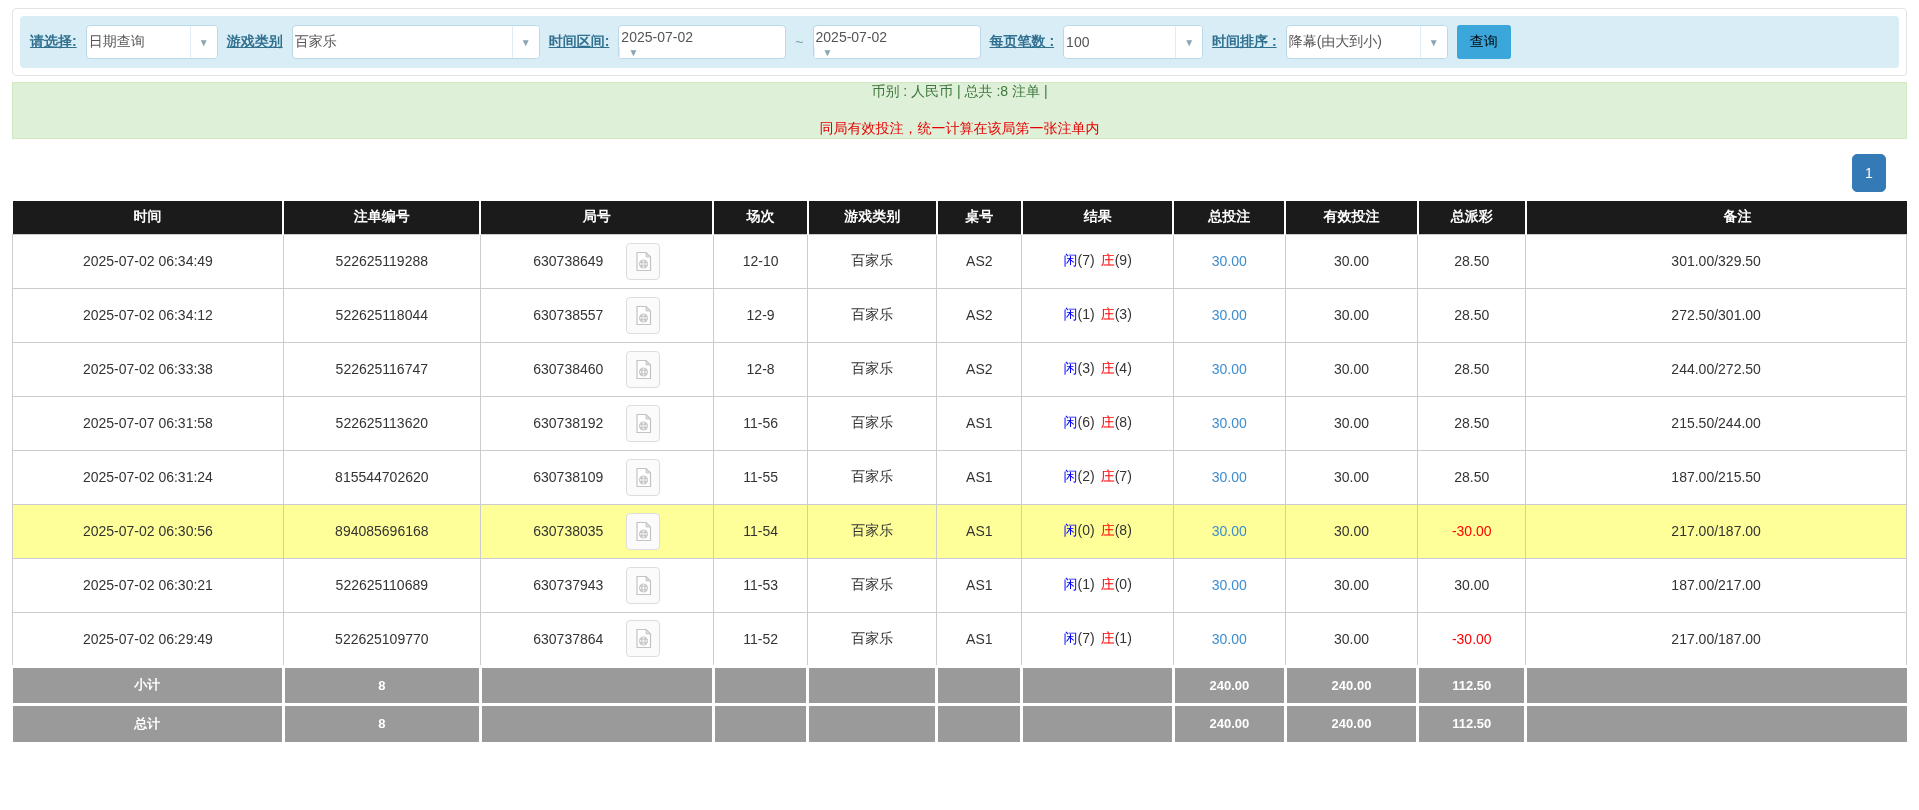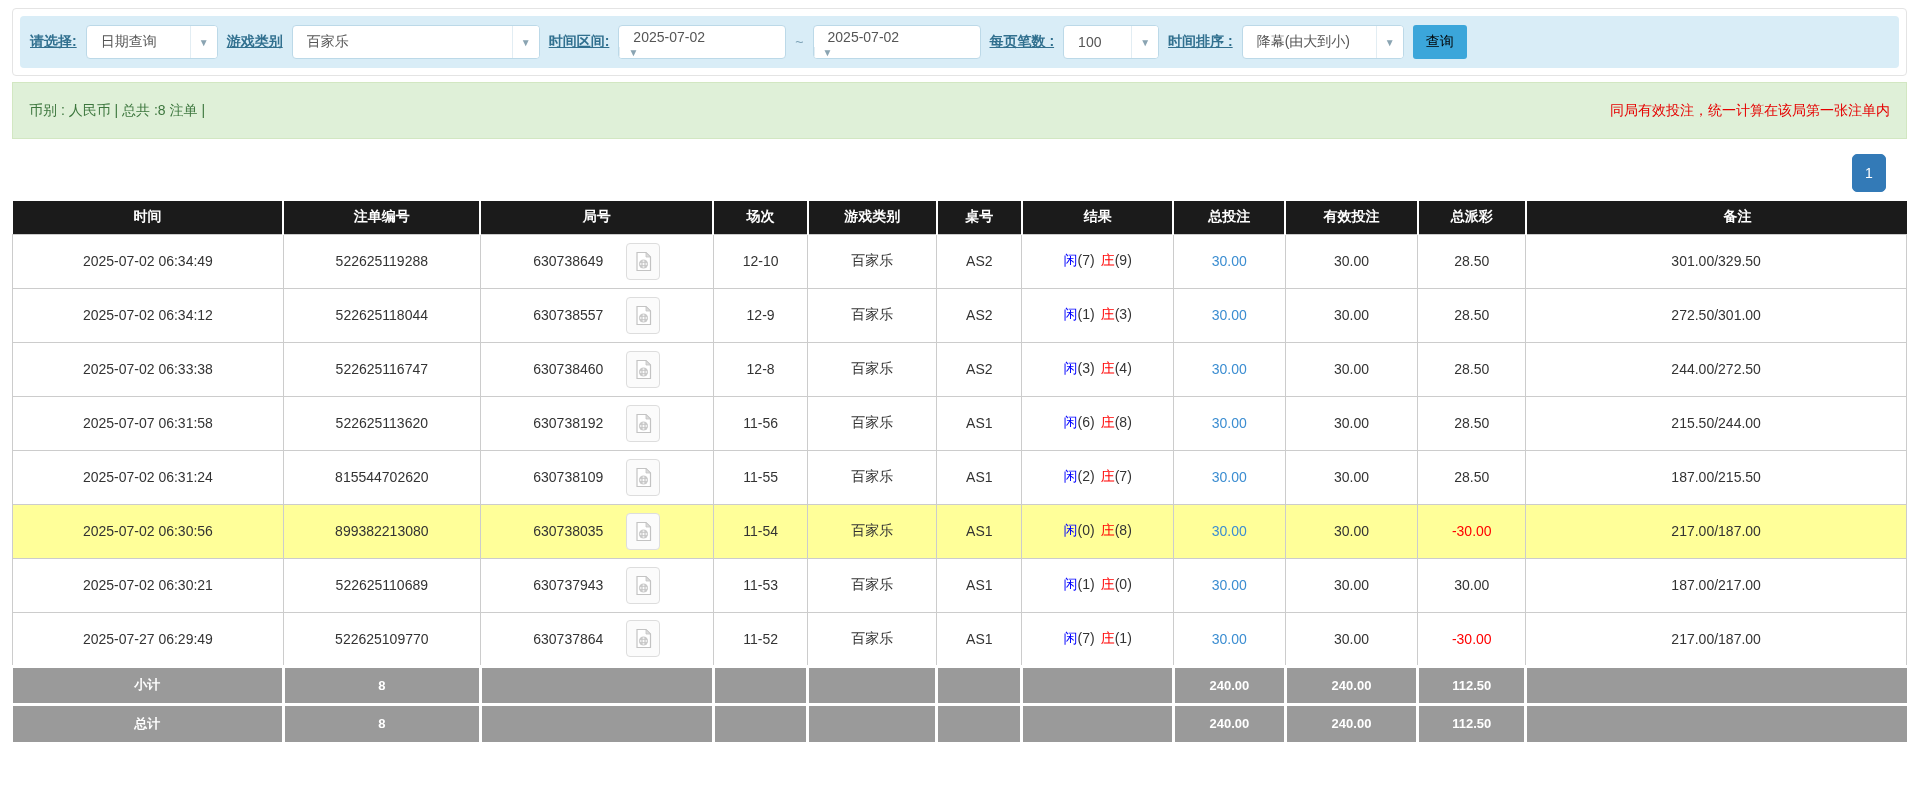--- a/index.html
+++ b/index.html
@@ -9,32 +9,32 @@
 
   .title { font-size: 21px; font-weight: 500; color:#333; margin: 2px 0 12px 2px; }
 
   .panel { border:1px solid #e4e4e4; border-radius:4px; padding:7px; background:#fff; }
   .filter-bar { background:#d9edf7; border-radius:4px; padding:9px 10px;
     display:flex; align-items:center; gap:9px; height:52px; }
   .flabel { color:#31708f; font-weight:bold; font-size:14px; white-space:nowrap;text-decoration:underline; }
   .tilde { color:#7aa0b5; font-size:14px; }
   .combo { background:#fff; border:1px solid #bcd9e8; border-radius:4px; height:34px;
     display:flex; align-items:stretch; overflow:hidden; cursor:pointer; }
-  .combo-text { padding:0 14px; font-size:14px; color:#555; flex:1;
+  .combo-text { padding:0 2px; font-size:14px; color:#555; flex:1;
     display:flex; align-items:center; white-space:nowrap; overflow:hidden; }
   .combo-caret { width:27px; display:flex; align-items:center; justify-content:center;
     color:#8aa4b2; font-size:10px; border-left:1px solid #e2edf3; background:#fff; }
   .w-qtype { width:132px; } .w-game { width:248px; } .w-date { width:168px;flex-direction:column; }
-  .w-psize { width:96px; } .w-sort { width:162px; }
+  .w-psize { width:140px; } .w-sort { width:162px; }
   .btn-search { background:#3ba6da; color:#000000; border:none; border-radius:3px;
     height:34px; padding:0 13px; font-size:14px; cursor:pointer; }
 
   .summary { margin-top:6px; background:#dff0d8; border:1px solid #d2e7c2;
     padding:0 16px; height:57px; display:flex; align-items:center;
-    justify-content:space-between; font-size:14px; }
+    justify-content:space-between; font-size:14px;flex-direction:column; }
   .summary-left { color:#3c763d; }
   .summary-right { color:#e60000; }
 
   .pagerow { display:flex; justify-content:flex-end; margin:15px 21px 9px 0; }
   .pagebtn { background:#337ab7; color:#fff; border:1px solid #337ab7;
     border-radius:5px; width:34px; height:38px; font-size:14px; cursor:pointer; }
 
   table { width:100%; border-collapse:collapse; table-layout:fixed; }
   thead th { background:#1b1b1b; color:#fff; font-size:14px; font-weight:bold;
     height:33px; border-left:2px solid #fff; border-right:2px solid #fff; }
@@ -311,21 +311,21 @@
     </td>
     <td>
       <span class="bet-link">30.00</span>
     </td>
     <td>30.00</td>
     <td>28.50</td>
     <td>187.00/215.50</td>
   </tr>
         <tr class="hl">
     <td>2025-07-02 06:30:56</td>
-    <td>899382213080</td>
+    <td>894085696168</td>
     <td>
       <div class="round-wrap">
         <span>630738035</span>
         <span class="vid-btn">
           <span style="display:inline-flex;">
             <svg width="19" height="21" viewBox="0 0 19 21">
               <path d="M3 1.5 h9 l4.5 4.5 v13.5 h-13.5 z" fill="#ffffff" stroke="#c3c3c3" stroke-width="1.2"></path>
               <path d="M12 1.5 l4.5 4.5 h-4.5 z" fill="#dcdcdc" stroke="#c3c3c3" stroke-width="0.8"></path>
               <circle cx="9.5" cy="13" r="4.6" fill="#c9c9c9"></circle>
               <circle cx="9.5" cy="13" r="1.1" fill="#ffffff"></circle>
@@ -380,21 +380,21 @@
       <span class="res-p">闲</span><span class="res-n">(1)</span><span class="res-gap"></span><span class="res-b">庄</span><span class="res-n">(0)</span>
     </td>
     <td>
       <span class="bet-link">30.00</span>
     </td>
     <td>30.00</td>
     <td>30.00</td>
     <td>187.00/217.00</td>
   </tr>
         <tr>
-    <td>2025-07-27 06:29:49</td>
+    <td>2025-07-02 06:29:49</td>
     <td>522625109770</td>
     <td>
       <div class="round-wrap">
         <span>630737864</span>
         <span class="vid-btn">
           <span style="display:inline-flex;">
             <svg width="19" height="21" viewBox="0 0 19 21">
               <path d="M3 1.5 h9 l4.5 4.5 v13.5 h-13.5 z" fill="#ffffff" stroke="#c3c3c3" stroke-width="1.2"></path>
               <path d="M12 1.5 l4.5 4.5 h-4.5 z" fill="#dcdcdc" stroke="#c3c3c3" stroke-width="0.8"></path>
               <circle cx="9.5" cy="13" r="4.6" fill="#c9c9c9"></circle>

